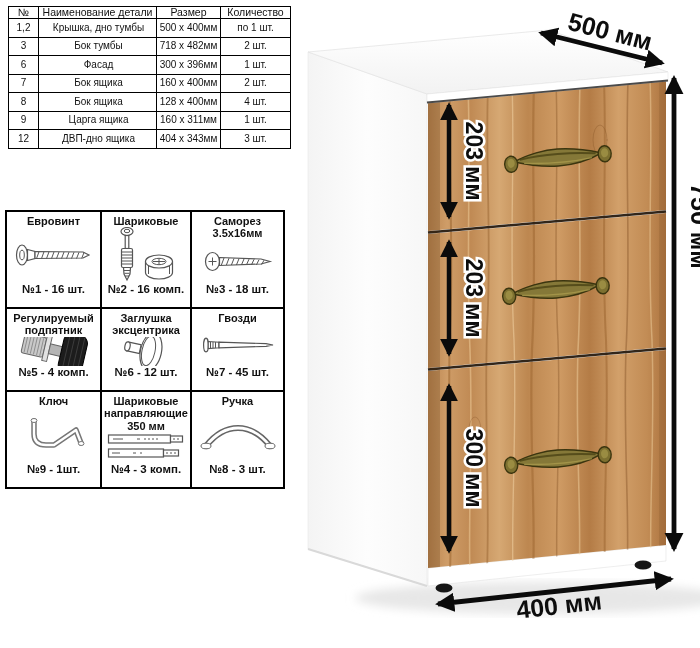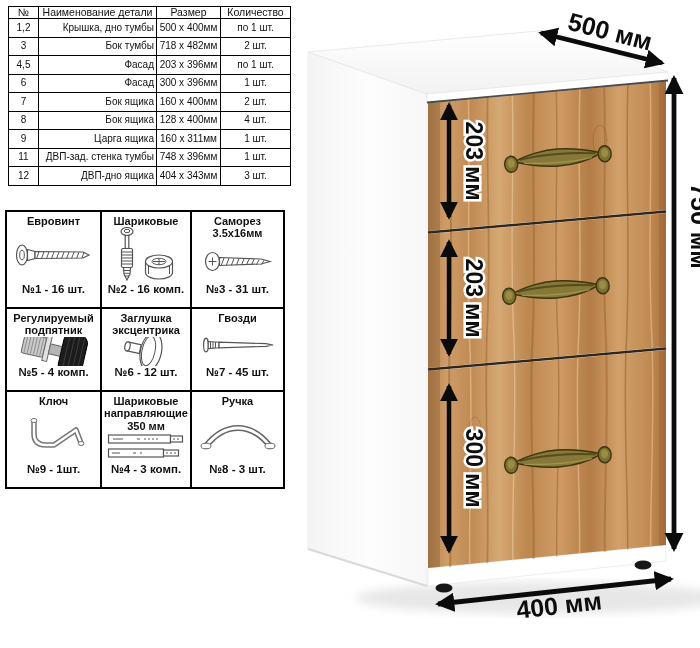--- a/index.html
+++ b/index.html
@@ -3,21 +3,21 @@
 <meta charset="utf-8">
 <style>
   html,body{margin:0;padding:0;background:#fff;}
   .page{position:relative;width:700px;height:648px;background:#fff;overflow:hidden;
         font-family:"Liberation Sans",sans-serif;color:#111;}
   
   table.parts{position:absolute;left:8px;top:6px;border-collapse:collapse;table-layout:fixed;}
   .parts th,.parts td{border:1.6px solid #000;font-size:10px;line-height:1.05;padding:1px 2px;
         text-align:center;font-weight:normal;white-space:nowrap;overflow:hidden;height:15.5px;}
   .parts th{font-size:10.5px;height:10px;padding:0 1px;}
-  .parts td.name{text-align:right;padding-left:4px;}
+  .parts td.name{text-align:center;padding-left:4px;}
   
   table.hw{position:absolute;left:5px;top:210px;border-collapse:collapse;table-layout:fixed;}
   .hw td{border:2px solid #000;padding:0;vertical-align:top;}
   .hwc{display:flex;flex-direction:column;align-items:center;width:100%;}
   .r1 .hwc{height:95px}.r2 .hwc{height:81px}.r3 .hwc{height:95px}
   .hw-title{font-weight:bold;font-size:11px;text-align:center;white-space:pre-line;
         line-height:1.12;padding-top:3px;}
   .hw-icon{flex:1;display:flex;align-items:center;justify-content:center;overflow:hidden;}
   .hw-qty{font-weight:bold;font-size:11.5px;padding-bottom:12px;}
   
@@ -52,26 +52,20 @@
           <td>500 х 400мм</td>
           <td>по 1 шт.</td>
         </tr>
     <tr>
           <td>3</td>
           <td class="name">Бок тумбы</td>
           <td>718 х 482мм</td>
           <td>2 шт.</td>
         </tr>
     <tr>
-          <td>4,5</td>
-          <td class="name">Фасад</td>
-          <td>203 х 396мм</td>
-          <td>по 1 шт.</td>
-        </tr>
-    <tr>
           <td>6</td>
           <td class="name">Фасад</td>
           <td>300 х 396мм</td>
           <td>1 шт.</td>
         </tr>
     <tr>
           <td>7</td>
           <td class="name">Бок ящика</td>
           <td>160 х 400мм</td>
           <td>2 шт.</td>
@@ -79,26 +73,20 @@
     <tr>
           <td>8</td>
           <td class="name">Бок ящика</td>
           <td>128 х 400мм</td>
           <td>4 шт.</td>
         </tr>
     <tr>
           <td>9</td>
           <td class="name">Царга ящика</td>
           <td>160 х 311мм</td>
-          <td>1 шт.</td>
-        </tr>
-    <tr>
-          <td>11</td>
-          <td class="name">ДВП-зад. стенка тумбы</td>
-          <td>748 х 396мм</td>
           <td>1 шт.</td>
         </tr>
     <tr>
           <td>12</td>
           <td class="name">ДВП-дно ящика</td>
           <td>404 х 343мм</td>
           <td>3 шт.</td>
         </tr>
   </tbody>
     </table>
@@ -152,21 +140,21 @@
         <div class="hw-title">Саморез
 3.5х16мм</div>
         <div class="hw-icon">
                 <svg width="70" height="27" viewBox="0 0 70 27">
           <ellipse class="ic" cx="9.5" cy="13.5" rx="7" ry="9"></ellipse>
           <path class="icl" d="M5.5,13.5 h8 M9.5,9.5 v8"></path>
           <path class="ic" d="M16.5,9.5 L58,11 L67,13.5 L58,16 L16.5,17.5 Z"></path>
           <path class="icl" d="M21,10 l-2.6,7 M26,10.2 l-2.6,6.8 M31,10.5 l-2.6,6.5 M36,10.7 l-2.6,6.3 M41,11 l-2.6,6 M46,11.2 l-2.6,5.8 M51,11.4 l-2.6,5.6 M56,11.7 l-2.6,5.2 M61,12.2 l-2.4,4.4"></path>
         </svg>
               </div>
-        <div class="hw-qty">№3 - 31 шт.</div>
+        <div class="hw-qty">№3 - 18 шт.</div>
       </div>
           </td>
     </tr>
     <tr class="r2">
       <td>
             <div class="hwc">
         <div class="hw-title">Регулируемый
 подпятник</div>
         <div class="hw-icon">
                 <svg width="76" height="52" viewBox="0 0 76 52">

